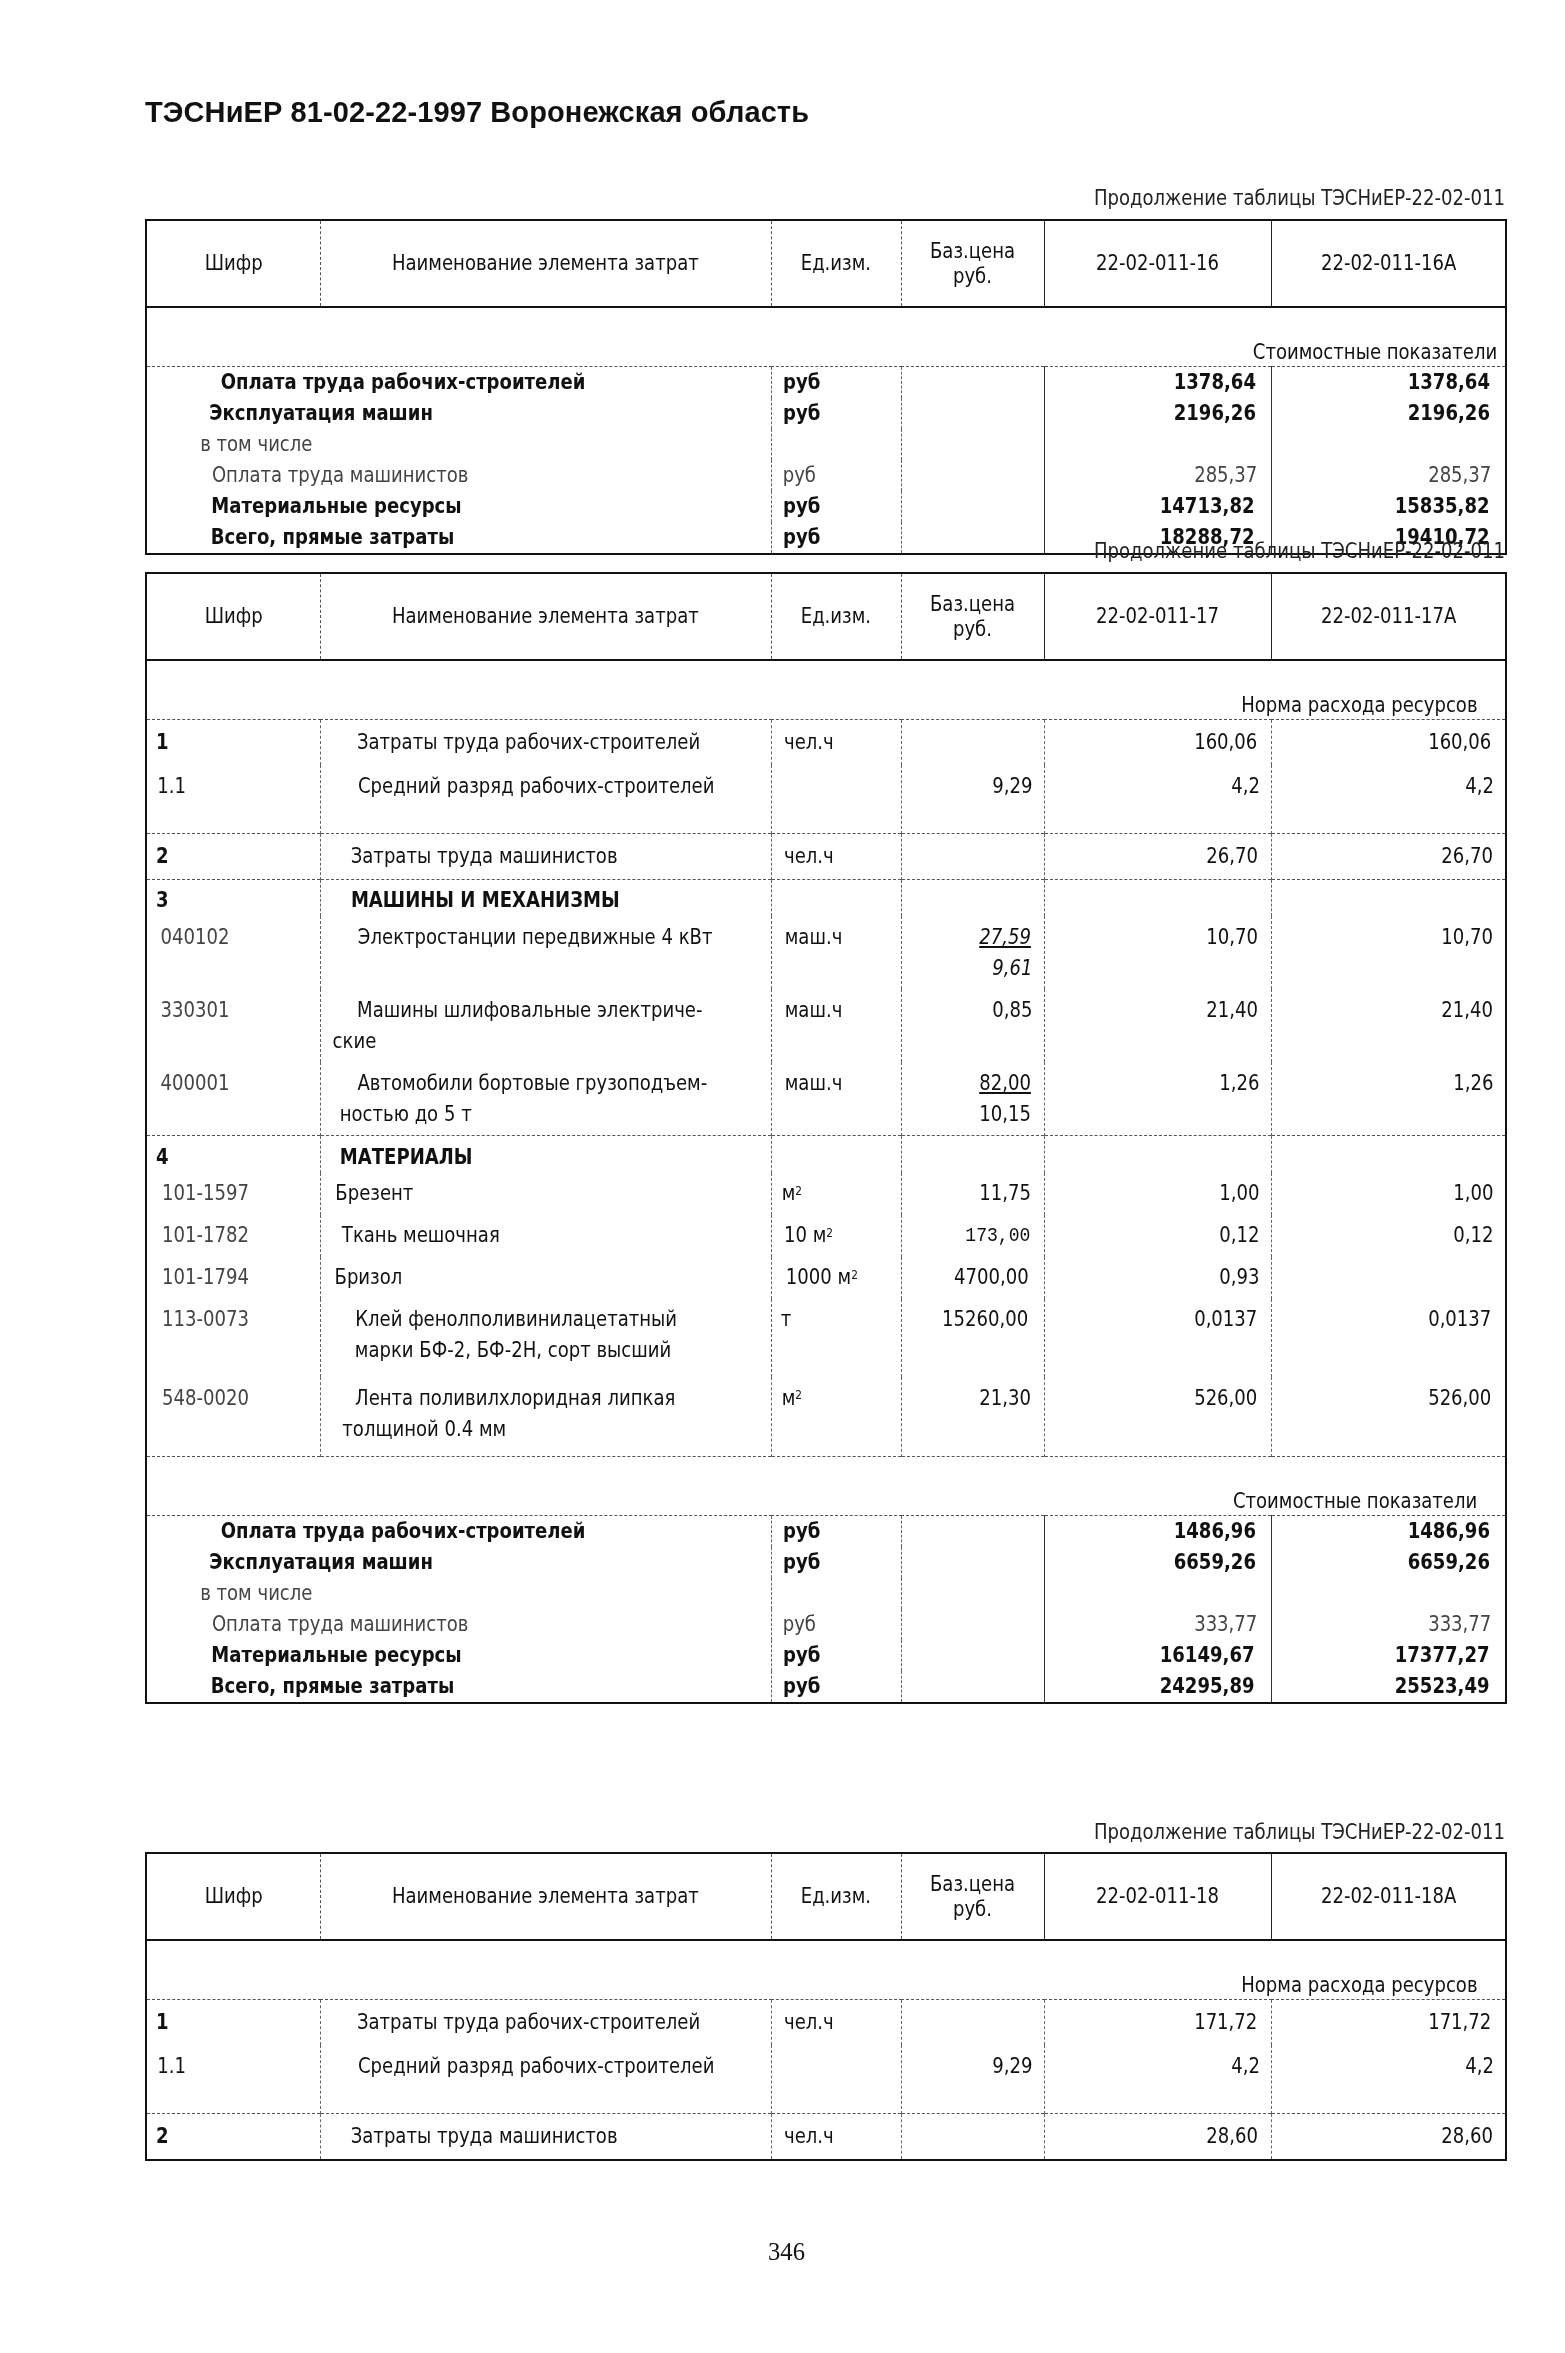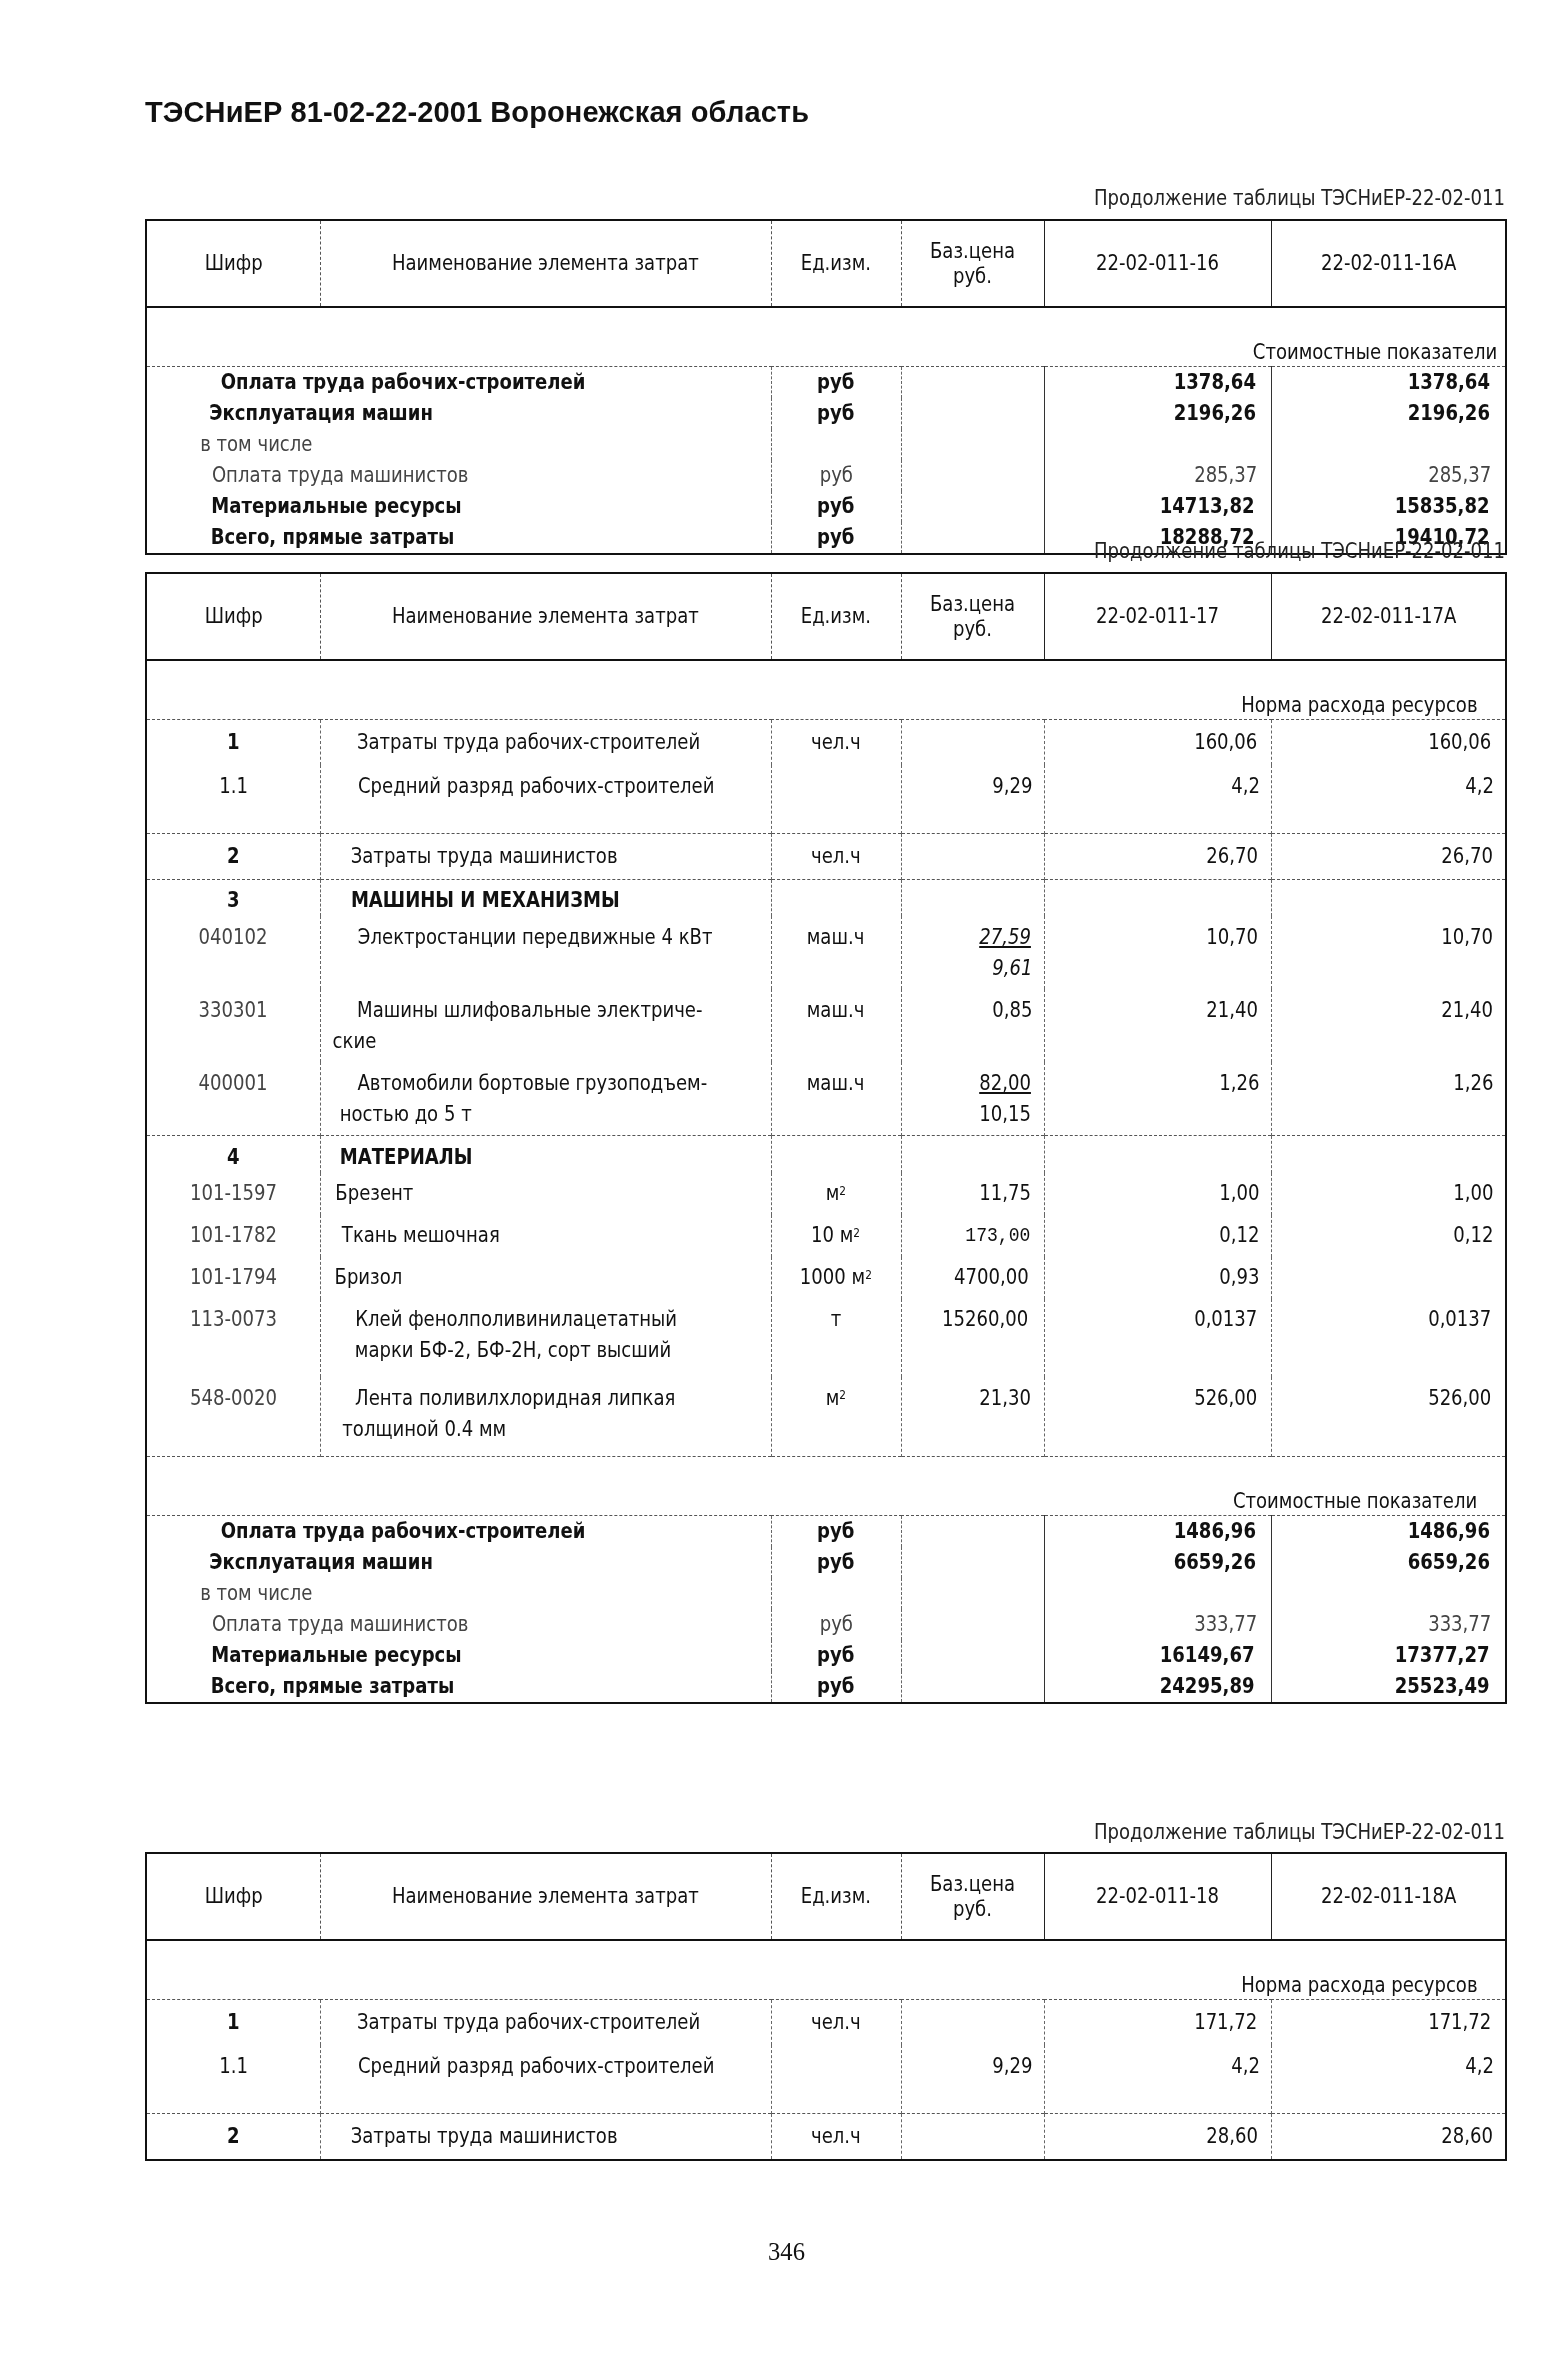--- a/index.html
+++ b/index.html
@@ -9,34 +9,34 @@
   table.norm { position: absolute; left: 145px; width: 1360px; border-collapse: collapse; table-layout: fixed; border: 2.7px solid #111; font-size: 21px; }
   table.norm td, table.norm th { padding: 0 8.2px; vertical-align: top; line-height: 31px; white-space: nowrap; }
   .cond { display: inline-block; transform: scaleX(0.86); }
   col.c1 { width: 174px; } col.c2 { width: 451px; } col.c3 { width: 130px; } col.c4 { width: 143px; } col.c5 { width: 227px; } col.c6 { width: 235px; }
   tr.head th { font-weight: normal; border-bottom: 2.7px solid #111; height: 85px; vertical-align: middle; text-align: center; line-height: 24.6px; }
   tr.head th + th { border-left: 1px dashed #555; }
   tr.head th.ccol { border-left: 1.4px solid #222; }
   tr.section td { text-align: right; padding-top: 31px; line-height: 27px; border-bottom: 1px dashed #555; }
   .vl { border-left: 1px dashed #666; }
   .vs { border-left: 1.4px solid #333; margin-top: 16px; }
-  .center { text-align: center; }
+  .center { text-align: left; }
   .right { text-align: right; }
   .bold { font-weight: bold; }
   .light { color: #444; }
   tr.sep td { border-top: 1px dashed #555; }
   tr.sumrow td { line-height: 31px; }
   .u { text-decoration: underline; }
   .sup { font-size: 12.3px; vertical-align: top; position: relative; top: -2.7px; }
   .page-number { position: absolute; left: 4px; width: 100%; top: 2238px; text-align: center; font-family: Liberation Serif, serif; font-size: 24.6px; }
 </style>
 </head>
 <body>
 
-<div class="page-title">ТЭСНиЕР 81-02-22-2001 Воронежская область</div>
+<div class="page-title">ТЭСНиЕР 81-02-22-1997 Воронежская область</div>
 
 <div class="caption" style="top:186px;">Продолжение таблицы ТЭСНиЕР-22-02-011</div>
 <table class="norm" style="top:219px;">
   <colgroup>
       <col class="c1">
       <col class="c2">
       <col class="c3">
       <col class="c4">
       <col class="c5">
       <col class="c6">

